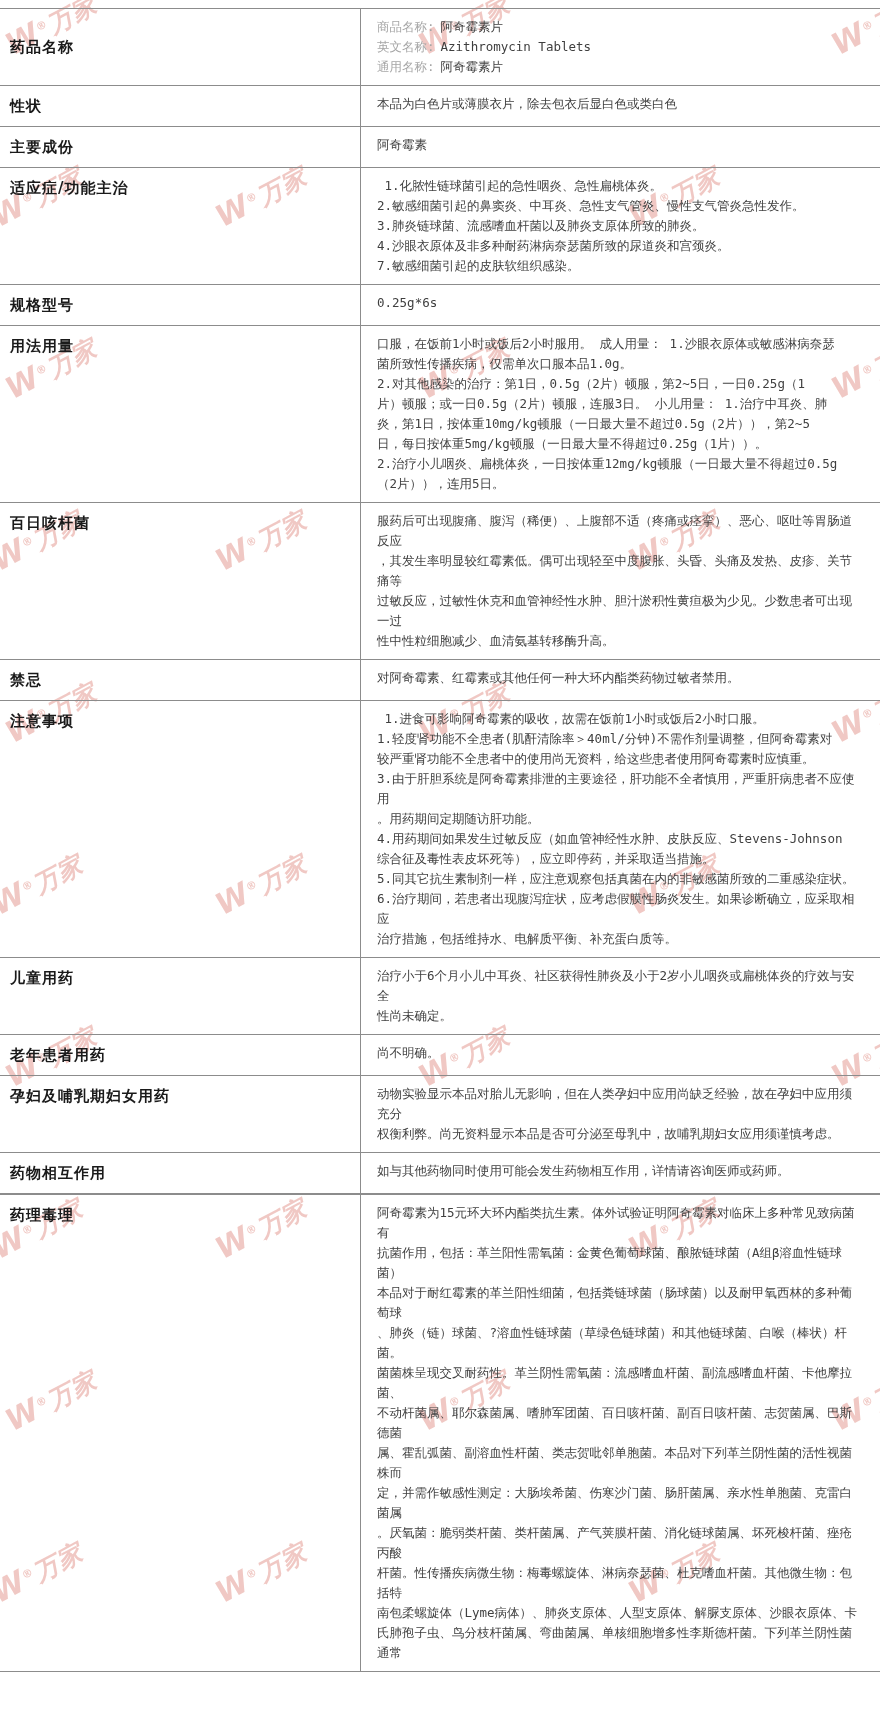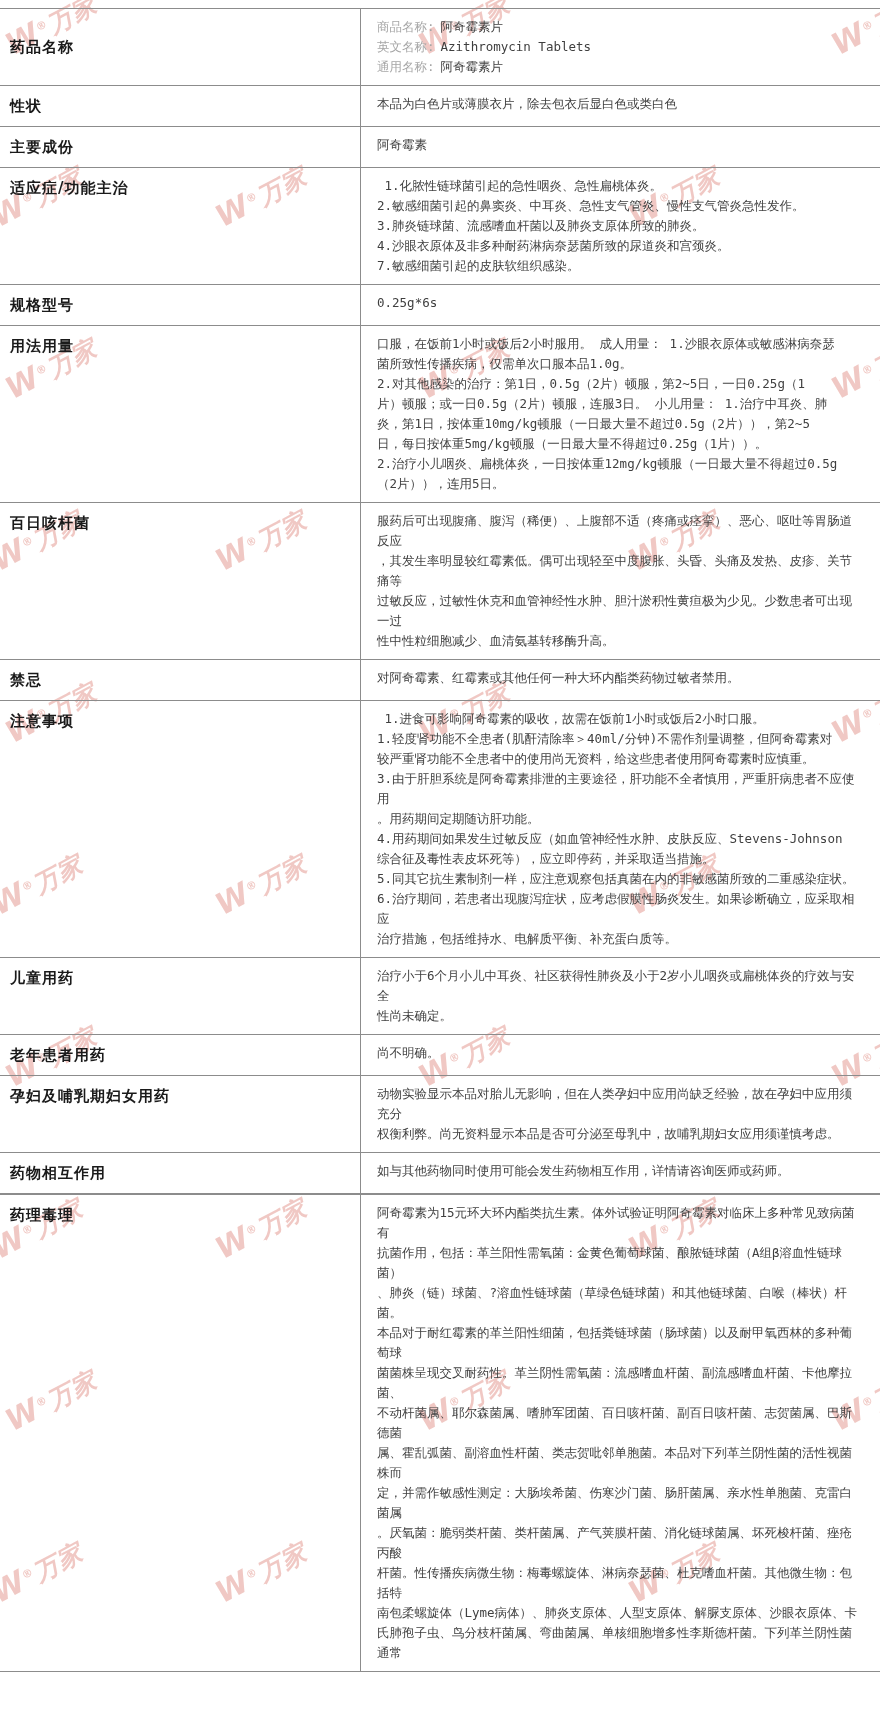--- a/index.html
+++ b/index.html
@@ -230,22 +230,22 @@
       </div>
       <div class="t-row">
       </div>
       <div class="t-row">
         <div class="cell-label">
           <span class="lbl">药理毒理</span>
         </div>
         <div class="cell-content">
           <div class="c-line">阿奇霉素为15元环大环内酯类抗生素。体外试验证明阿奇霉素对临床上多种常见致病菌有</div>
           <div class="c-line">抗菌作用，包括：革兰阳性需氧菌：金黄色葡萄球菌、酿脓链球菌（A组β溶血性链球菌）</div>
+          <div class="c-line">本品对于耐红霉素的革兰阳性细菌，包括粪链球菌（肠球菌）以及耐甲氧西林的多种葡萄球</div>
           <div class="c-line">、肺炎（链）球菌、?溶血性链球菌（草绿色链球菌）和其他链球菌、白喉（棒状）杆菌。</div>
-          <div class="c-line">本品对于耐红霉素的革兰阳性细菌，包括粪链球菌（肠球菌）以及耐甲氧西林的多种葡萄球</div>
           <div class="c-line">菌菌株呈现交叉耐药性。革兰阴性需氧菌：流感嗜血杆菌、副流感嗜血杆菌、卡他摩拉菌、</div>
           <div class="c-line">不动杆菌属、耶尔森菌属、嗜肺军团菌、百日咳杆菌、副百日咳杆菌、志贺菌属、巴斯德菌</div>
           <div class="c-line">属、霍乱弧菌、副溶血性杆菌、类志贺吡邻单胞菌。本品对下列革兰阴性菌的活性视菌株而</div>
           <div class="c-line">定，并需作敏感性测定：大肠埃希菌、伤寒沙门菌、肠肝菌属、亲水性单胞菌、克雷白菌属</div>
           <div class="c-line">。厌氧菌：脆弱类杆菌、类杆菌属、产气荚膜杆菌、消化链球菌属、坏死梭杆菌、痤疮丙酸</div>
           <div class="c-line">杆菌。性传播疾病微生物：梅毒螺旋体、淋病奈瑟菌、杜克嗜血杆菌。其他微生物：包括特</div>
           <div class="c-line">南包柔螺旋体（Lyme病体）、肺炎支原体、人型支原体、解脲支原体、沙眼衣原体、卡</div>
           <div class="c-line">氏肺孢子虫、鸟分枝杆菌属、弯曲菌属、单核细胞增多性李斯德杆菌。下列革兰阴性菌通常</div>
         </div>
       </div>

